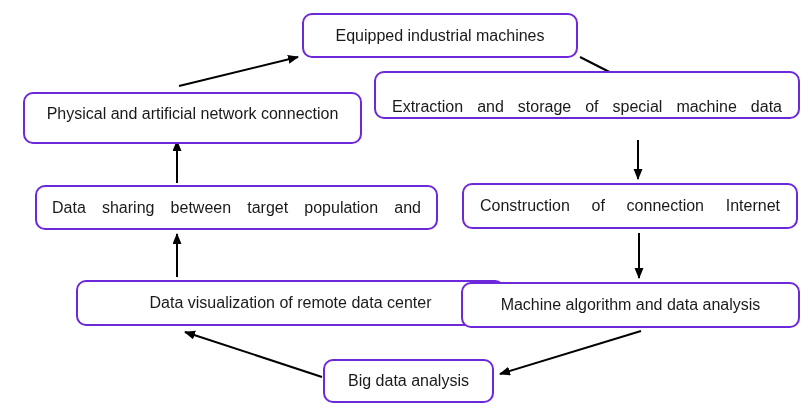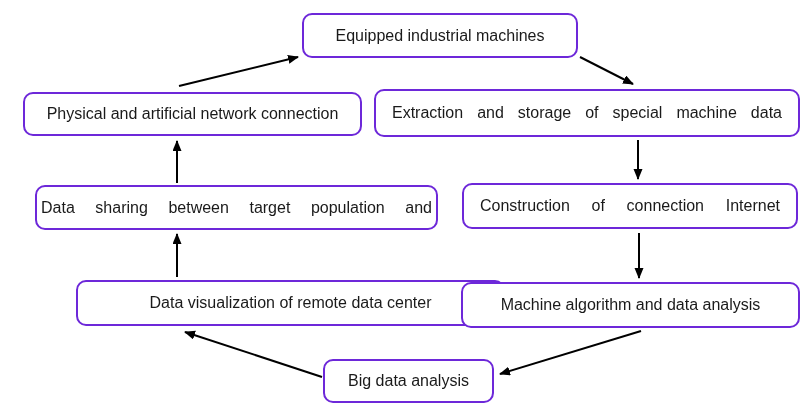--- a/index.html
+++ b/index.html
@@ -36,23 +36,23 @@
   }
   .node.center {
     text-align: center;
   }
   .node.justify {
     text-align: justify;
     text-align-last: justify;
   }
   
   #n-equipped      { left: 302px; top: 13px;  width: 276px; height: 45px; line-height: 41px; padding: 0 18px; }
-  #n-physical      { left: 23px;  top: 92px;  width: 339px; height: 44px; line-height: 40px; padding: 0 12px; }
-  #n-extraction    { left: 374px; top: 89px;  width: 426px; height: 48px; line-height: 44px; padding: 0 16px; }
-  #n-sharing       { left: 35px;  top: 185px; width: 403px; height: 45px; line-height: 41px; padding: 0 4px; }
+  #n-physical      { left: 23px;  top: 92px;  width: 339px; height: 52px; line-height: 40px; padding: 0 12px; }
+  #n-extraction    { left: 374px; top: 71px;  width: 426px; height: 48px; line-height: 44px; padding: 12px 16px; }
+  #n-sharing       { left: 35px;  top: 185px; width: 403px; height: 45px; line-height: 41px; padding: 0 15px; }
   #n-construction  { left: 462px; top: 183px; width: 336px; height: 46px; line-height: 42px; padding: 0 16px; }
   #n-visualization { left: 76px;  top: 280px; width: 429px; height: 46px; line-height: 42px; padding: 0 15px; }
   #n-algorithm     { left: 461px; top: 282px; width: 339px; height: 46px; line-height: 42px; padding: 0 14px; }
   #n-bigdata       { left: 323px; top: 359px; width: 171px; height: 44px; line-height: 40px; padding: 0 6px; }
 </style>
 </head>
 <body>
 
 <div class="canvas">
 

